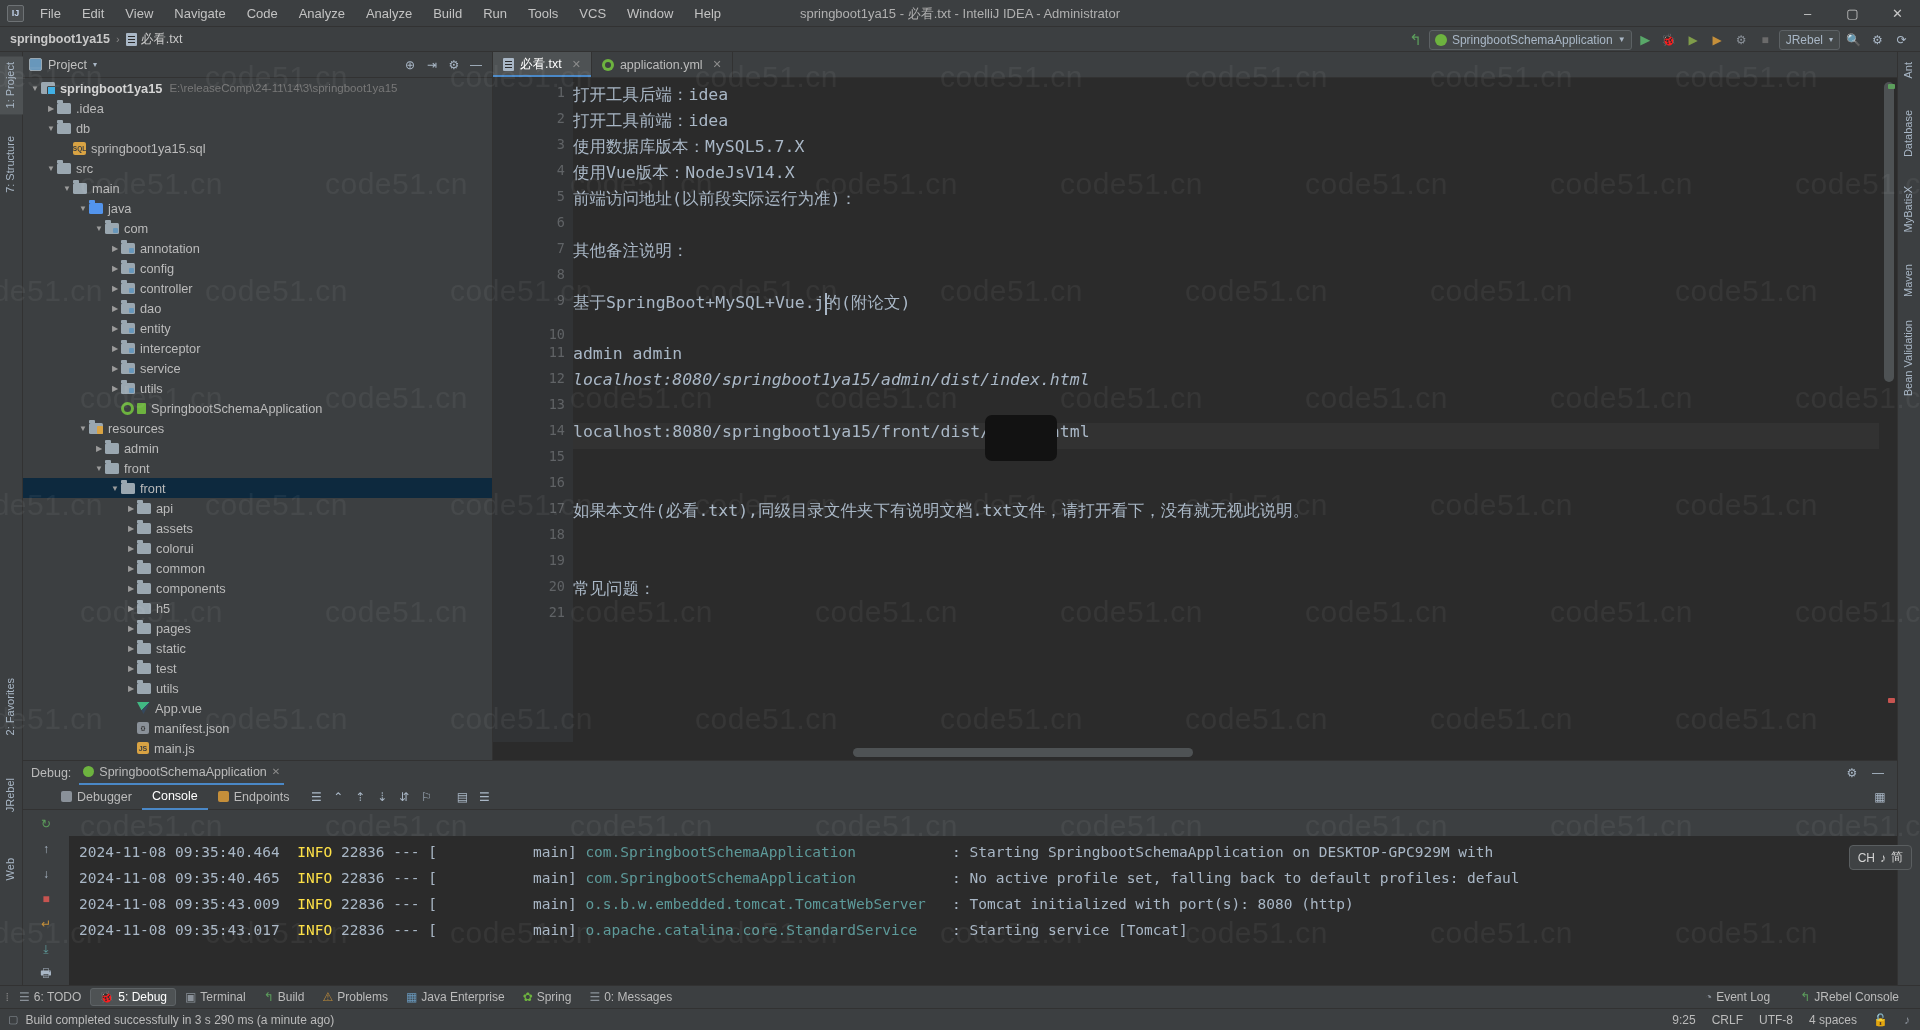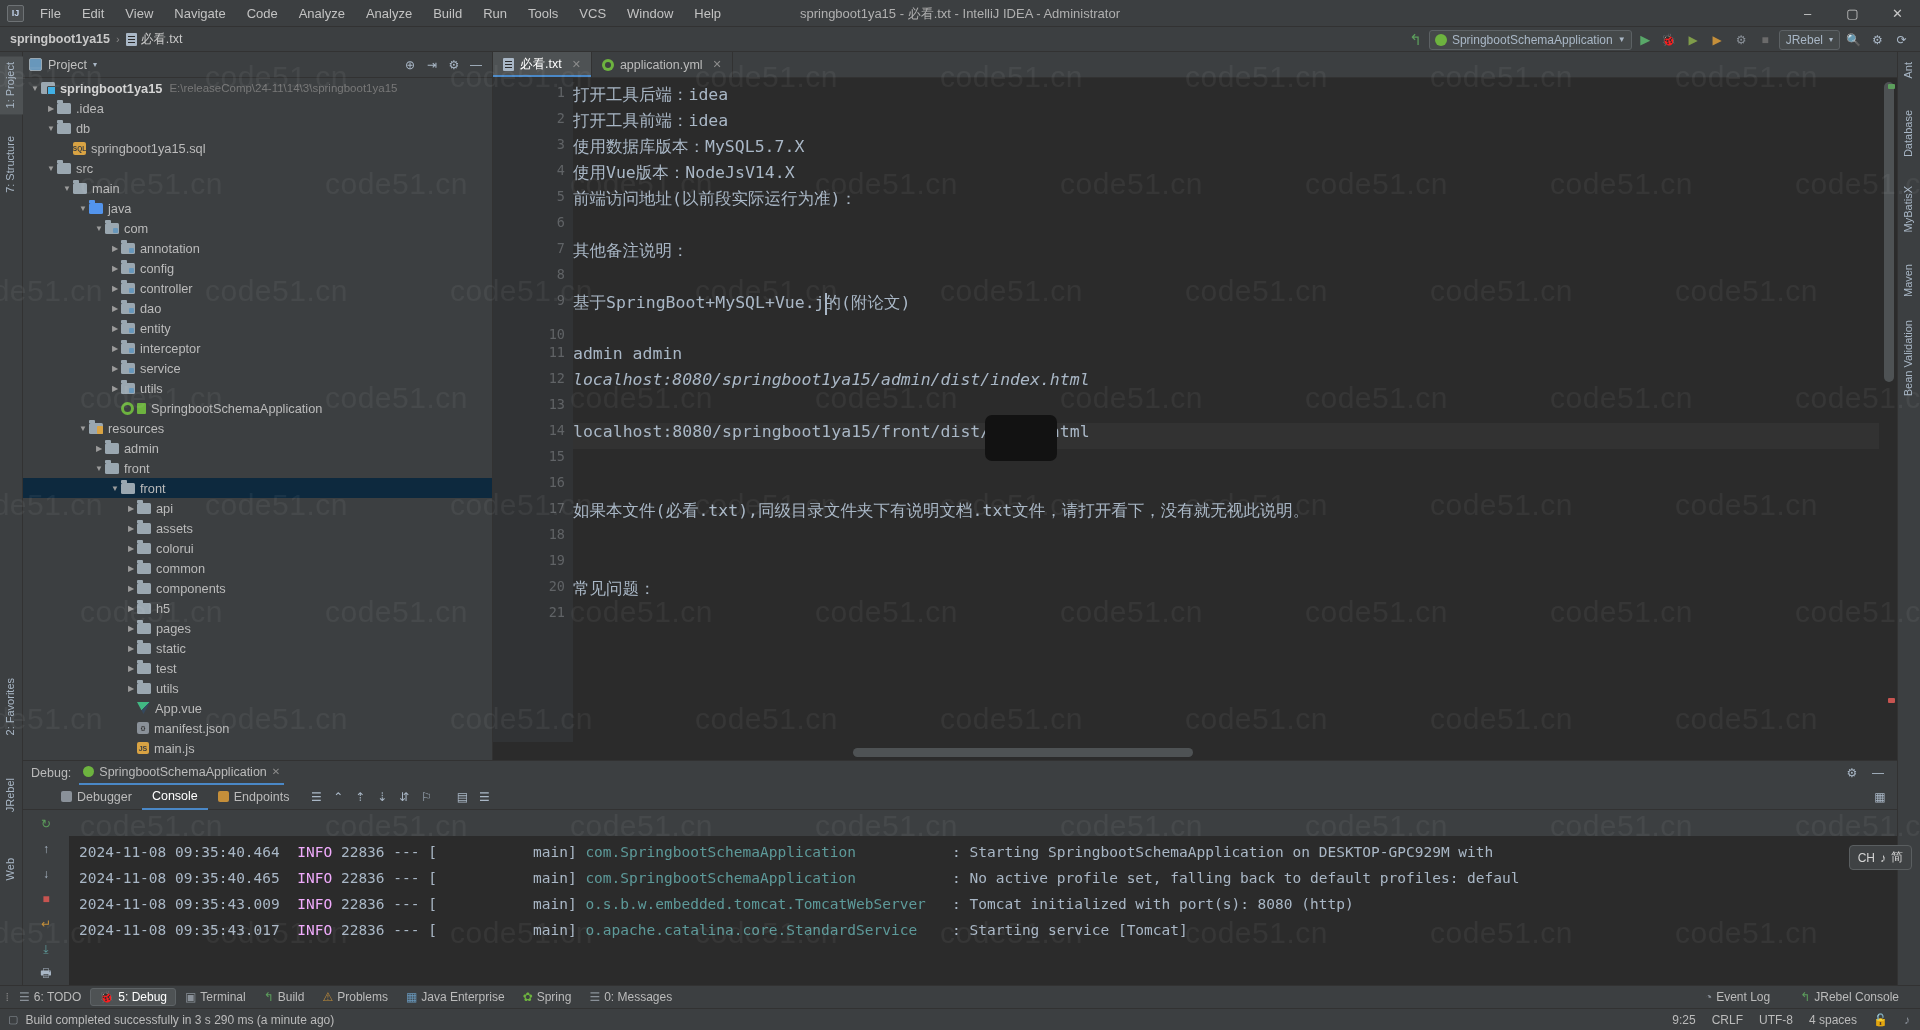--- a/index.html
+++ b/index.html
@@ -292,21 +292,21 @@
   .dtool { width:22px;height:22px;display:flex;align-items:center;justify-content:center;
            color:#a9b7c6;font-size:12px;border-radius:3px;}
 
   .console {
     position:absolute; left:46px; top:76px; right:0; bottom:0;
     background:#2b2b2b; overflow:hidden;
     font-family:"DejaVu Sans Mono", monospace; font-size:14.5px;
   }
   .cline { position:absolute; left:10px; white-space:pre; }
   .c-time { color:#a9b7c6; }
-  .c-info { color:#f0abfc; }
+  .c-info { color:#fde047; }
   .c-cls  { color:#5d9a9a; }
   .c-msg  { color:#a9b7c6; }
 
   .dsidebar {
     position:absolute; left:0; top:50px; width:46px; bottom:0; background:#3c3f41;
   }
   .dsb-ico {
     width:22px; height:22px; margin:3px auto; display:flex; align-items:center;
     justify-content:center; font-size:12px; color:#a9b7c6; border-radius:3px;
   }

